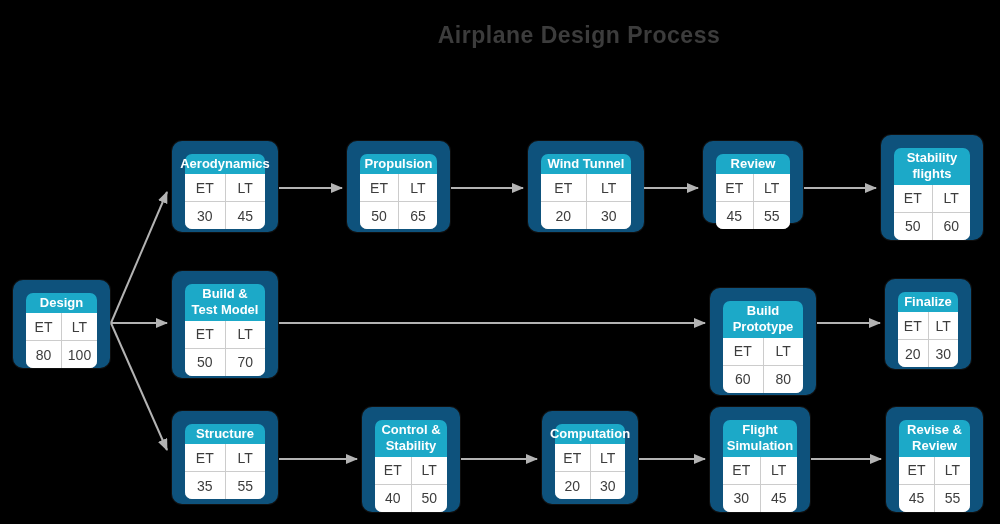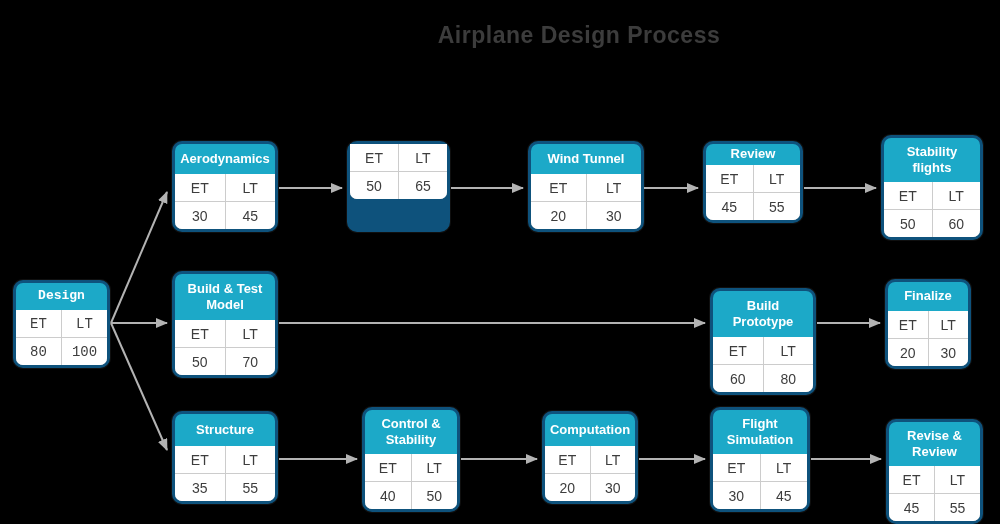--- a/index.html
+++ b/index.html
@@ -27,21 +27,21 @@
     position: absolute;
     top: 0; left: 0;
     width: 1000px;
     height: 524px;
   }
   .node {
     position: absolute;
     box-sizing: border-box;
     background: var(--node-border, #0e527c);
     border-radius: 10px;
-    padding: 3px;
+    padding: 13px;
     display: flex;
     flex-direction: column;
     box-shadow: 0 0 0 1px rgba(255,255,255,0.06);
   }
   .node-header {
     flex: 1 1 auto;
     background: var(--node-header, #1ca9c8);
     color: var(--header-text, #ffffff);
     border-radius: 7px 7px 0 0;
     display: flex;
@@ -94,39 +94,40 @@
         <line x1="804" y1="188" x2="876" y2="188" stroke="#b3b3b3" stroke-width="2" marker-end="url(#arrowhead)"></line>
         <line x1="279" y1="323" x2="705" y2="323" stroke="#b3b3b3" stroke-width="2" marker-end="url(#arrowhead)"></line>
         <line x1="817" y1="323" x2="880" y2="323" stroke="#b3b3b3" stroke-width="2" marker-end="url(#arrowhead)"></line>
         <line x1="279" y1="459" x2="357" y2="459" stroke="#b3b3b3" stroke-width="2" marker-end="url(#arrowhead)"></line>
         <line x1="461" y1="459" x2="537" y2="459" stroke="#b3b3b3" stroke-width="2" marker-end="url(#arrowhead)"></line>
         <line x1="639" y1="459" x2="705" y2="459" stroke="#b3b3b3" stroke-width="2" marker-end="url(#arrowhead)"></line>
         <line x1="811" y1="459" x2="881" y2="459" stroke="#b3b3b3" stroke-width="2" marker-end="url(#arrowhead)"></line>
       </g>
   </svg>
   <div id="nodes-layer">
-      <div class="node" style="left: 13px; top: 280px; width: 97px; height: 88px; font-family: Liberation Mono, monospace;">
+      <div class="node" style="left: 13px; top: 280px; width: 97px; height: 88px;">
     <div class="node-header">Design</div>
     <div class="node-body">
       <div class="cell head">ET</div>
       <div class="cell head">LT</div>
       <div class="cell val">80</div>
       <div class="cell val">100</div>
     </div>
   </div>
       <div class="node" style="left: 172px; top: 141px; width: 106px; height: 91px;">
     <div class="node-header">Aerodynamics</div>
     <div class="node-body">
       <div class="cell head">ET</div>
       <div class="cell head">LT</div>
       <div class="cell val">30</div>
       <div class="cell val">45</div>
     </div>
   </div>
       <div class="node" style="left: 347px; top: 141px; width: 103px; height: 91px;">
+    <div class="node-header">Propulsion</div>
     <div class="node-body">
       <div class="cell head">ET</div>
       <div class="cell head">LT</div>
       <div class="cell val">50</div>
       <div class="cell val">65</div>
     </div>
   </div>
       <div class="node" style="left: 528px; top: 141px; width: 116px; height: 91px;">
     <div class="node-header">Wind Tunnel</div>
     <div class="node-body">
@@ -210,21 +211,21 @@
   </div>
       <div class="node" style="left: 710px; top: 407px; width: 100px; height: 105px;">
     <div class="node-header">Flight Simulation</div>
     <div class="node-body">
       <div class="cell head">ET</div>
       <div class="cell head">LT</div>
       <div class="cell val">30</div>
       <div class="cell val">45</div>
     </div>
   </div>
-      <div class="node" style="left: 886px; top: 407px; width: 97px; height: 105px; margin-top: 12px;">
+      <div class="node" style="left: 886px; top: 407px; width: 97px; height: 105px;">
     <div class="node-header">Revise &amp; Review</div>
     <div class="node-body">
       <div class="cell head">ET</div>
       <div class="cell head">LT</div>
       <div class="cell val">45</div>
       <div class="cell val">55</div>
     </div>
   </div>
     </div>
 </div>

